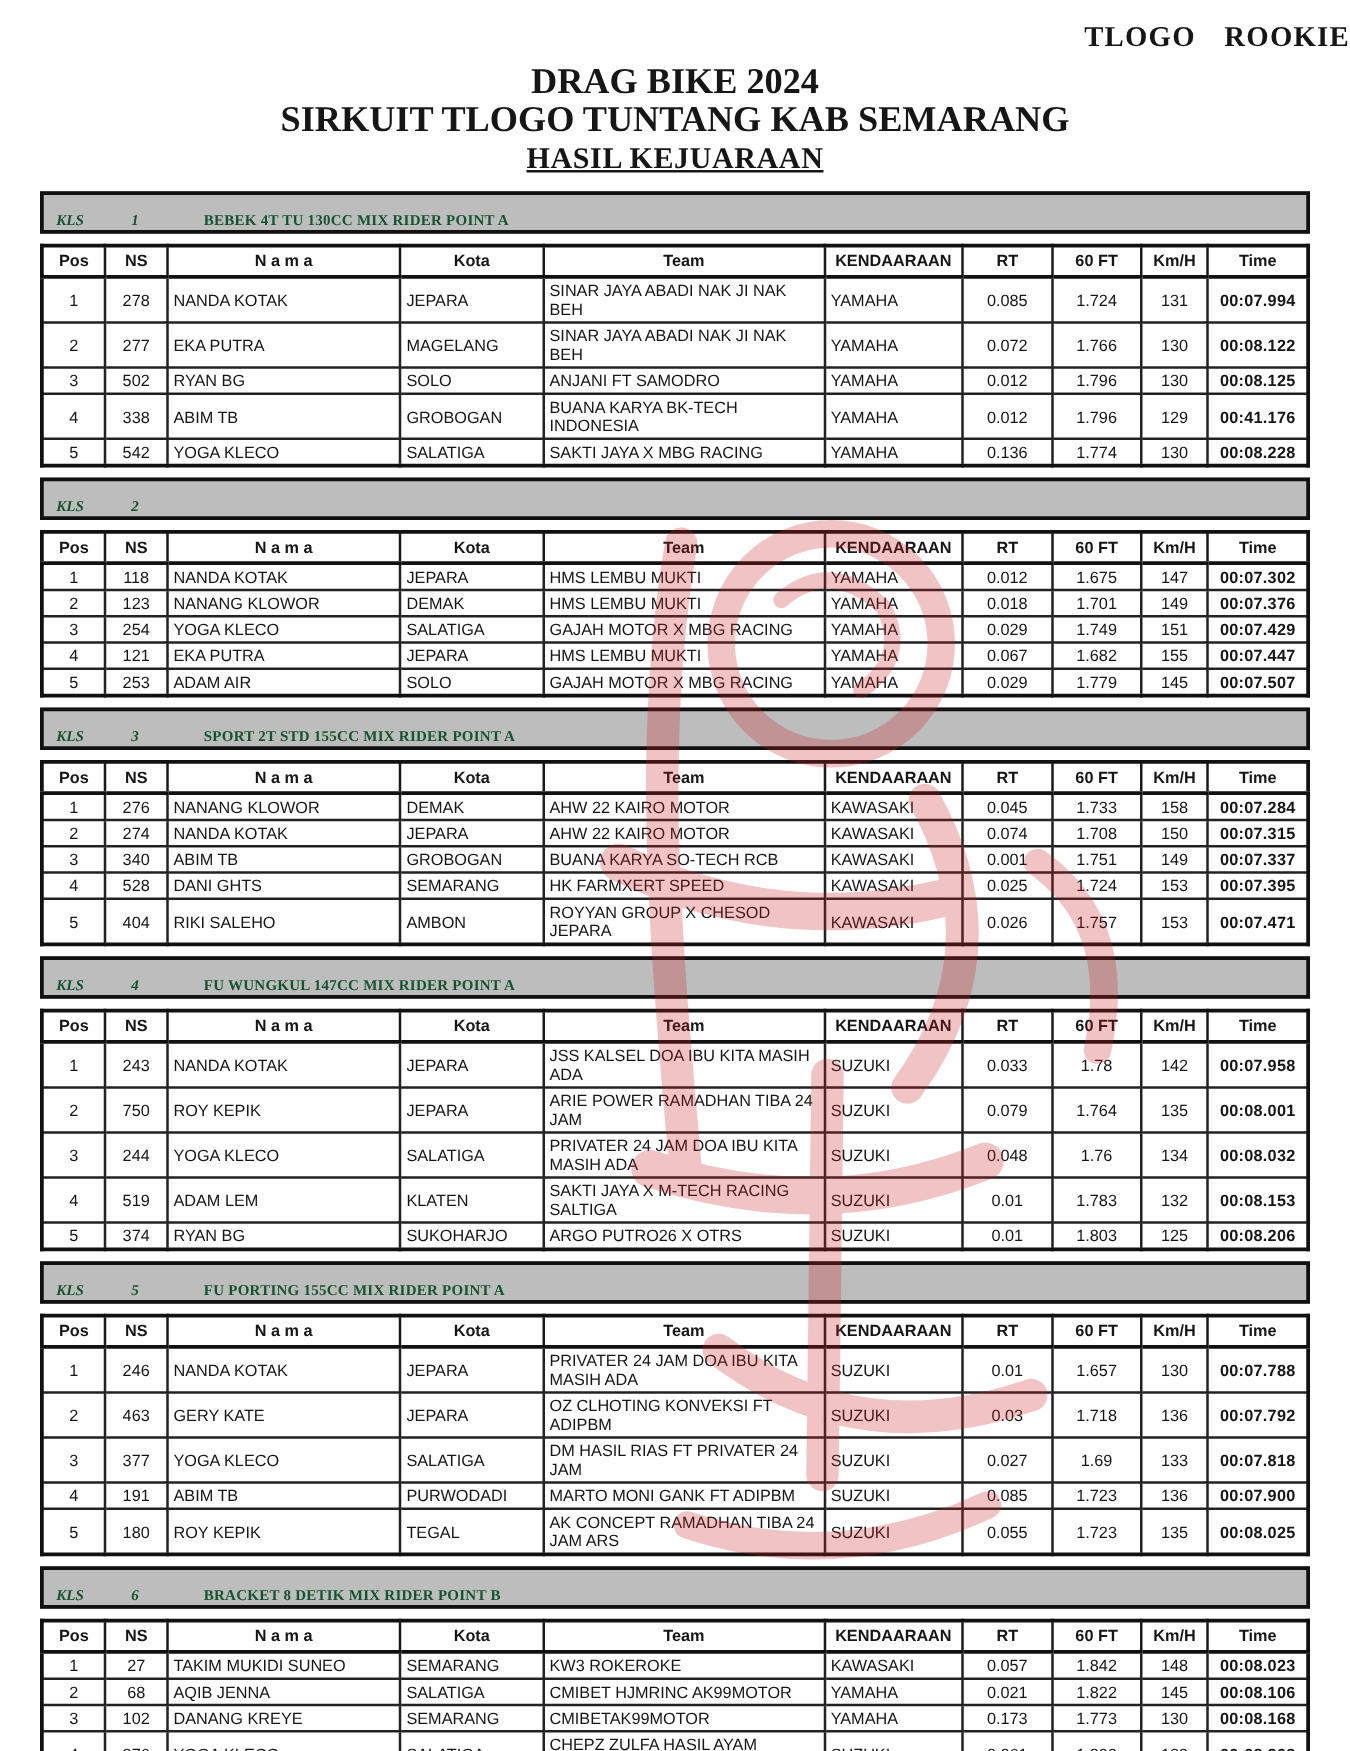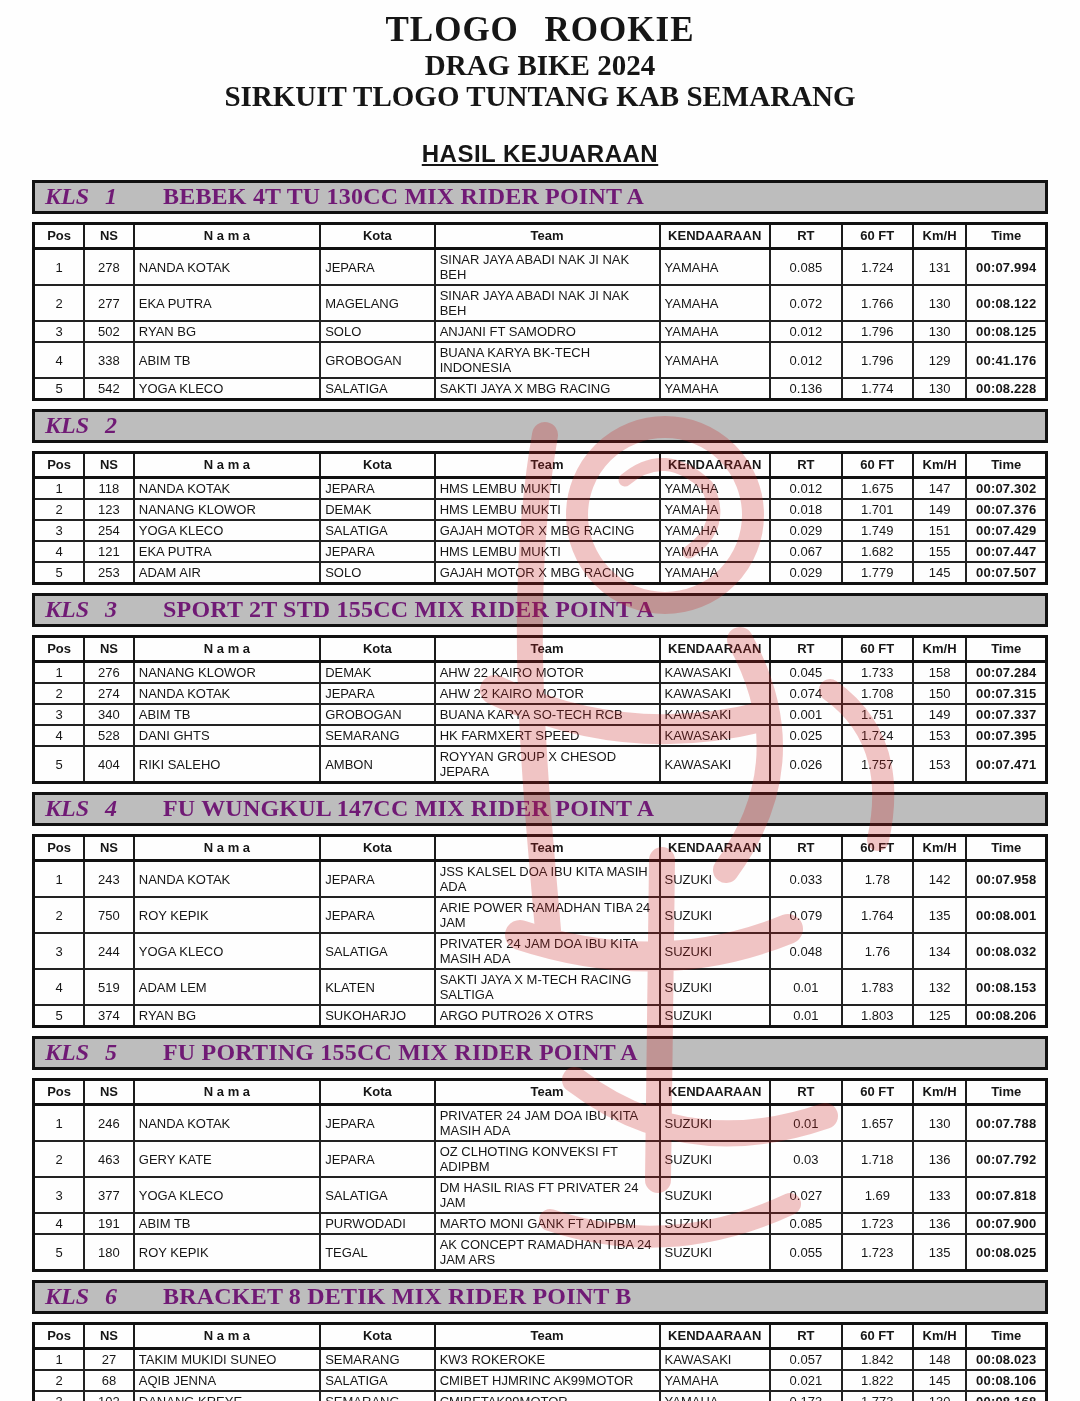--- a/index.html
+++ b/index.html
@@ -9,38 +9,38 @@
     min-height:1401px;
     background:#fefefe;
     font-family:"Liberation Sans", sans-serif;
     color:#161616;
     overflow:hidden;
     box-sizing:border-box;
     padding-top:10px;
   }
   
   .doc-header{text-align:center;font-family:"Liberation Serif", serif;font-weight:bold;}
-  .doc-title{font-size:35px;letter-spacing:1px;word-spacing:16px;line-height:40px;}
+  .doc-title{font-size:23px;letter-spacing:1px;word-spacing:16px;line-height:40px;text-align:right;}
   .doc-sub{font-size:29px;line-height:31px;}
   .section-heading{
-    font-family:Liberation Sans, sans-serif;
+    font-family:Liberation Serif, serif;
     font-weight:bold;font-size:24px;text-align:center;
     text-decoration:underline;
-    margin-top:28px;margin-bottom:12px;letter-spacing:0.5px;
+    margin-top:2px;margin-bottom:12px;letter-spacing:0.5px;
   }
   
   .tables-wrap{margin:0 32px;position:relative;z-index:1;}
   .class-section{margin-bottom:8px;}
   .kls-bar{
-    display:flex;align-items:flex-start;
+    display:flex;align-items:flex-end;
     background:#bdbdbd;
     border:3px solid #111;
     height:28px;
     font-family:"Liberation Serif", serif;
-    font-weight:bold;font-size:24px;color:#701a75;
+    font-weight:bold;font-size:12px;color:#14532d;
   }
   .kls-label{font-style:italic;padding-left:10px;width:70px;box-sizing:border-box;}
   .kls-num{font-style:italic;width:58px;text-align:left;}
   .kls-title{letter-spacing:0.2px;}
   table.results{
     width:100%;
     border-collapse:collapse;
     border:3px solid #111;
     table-layout:fixed;
     margin-top:8px;

